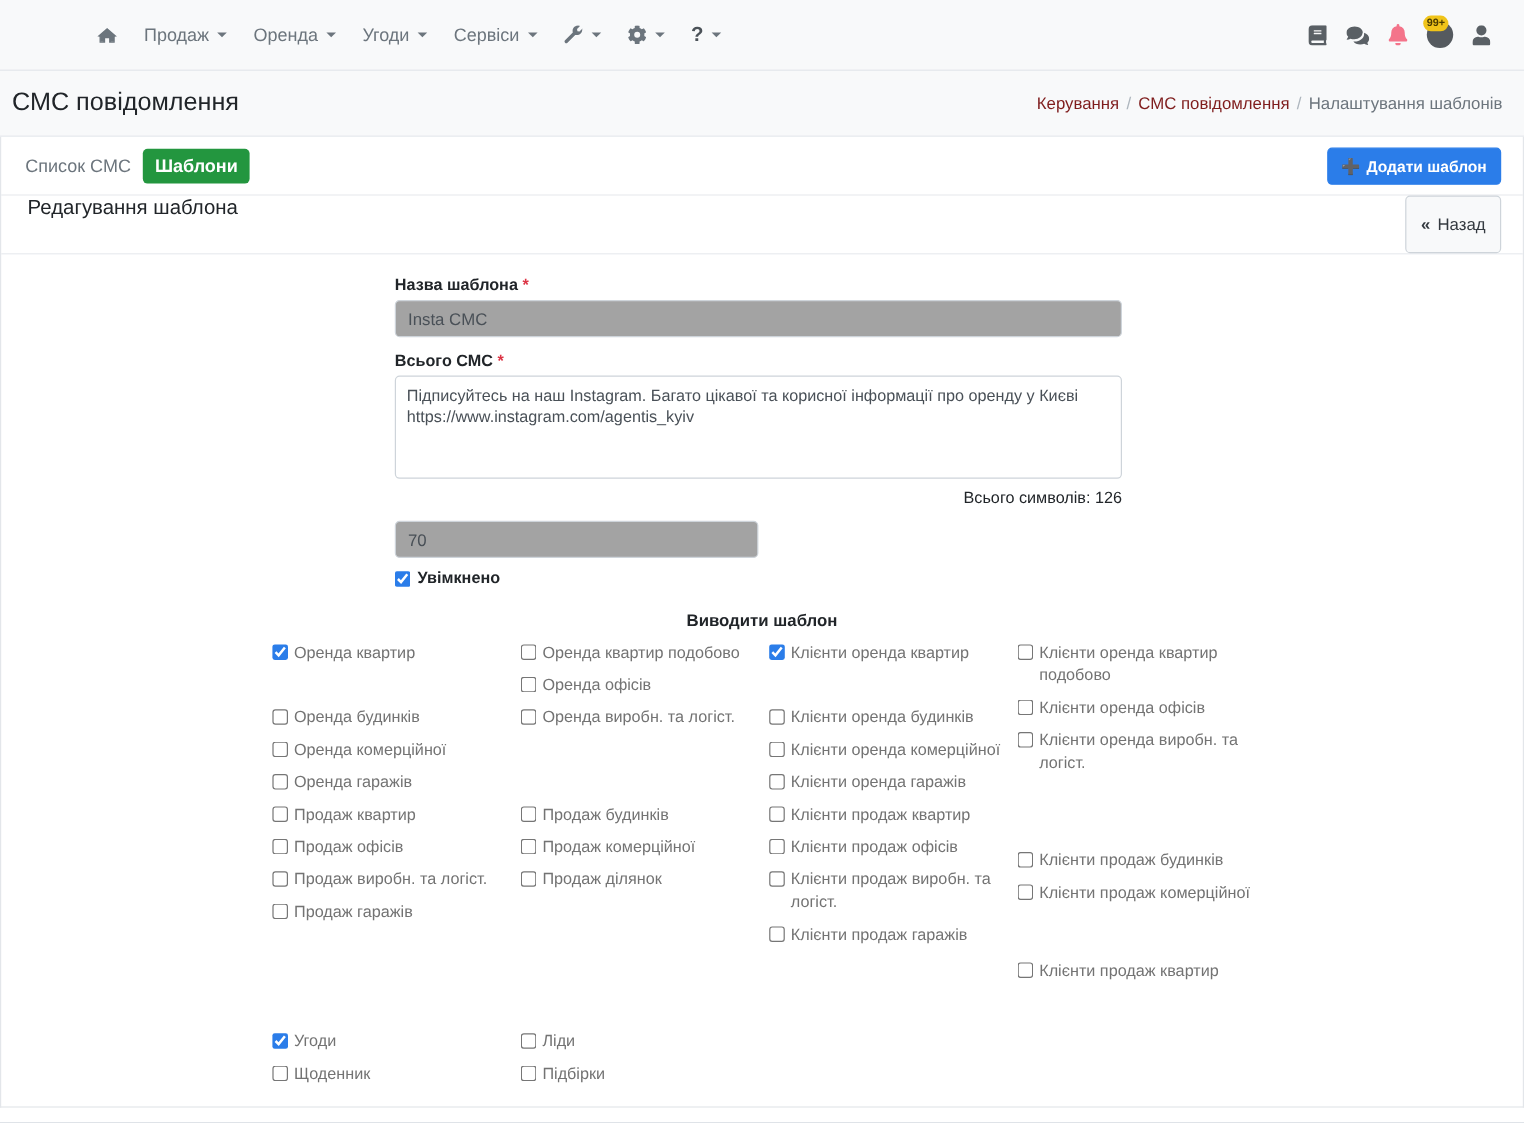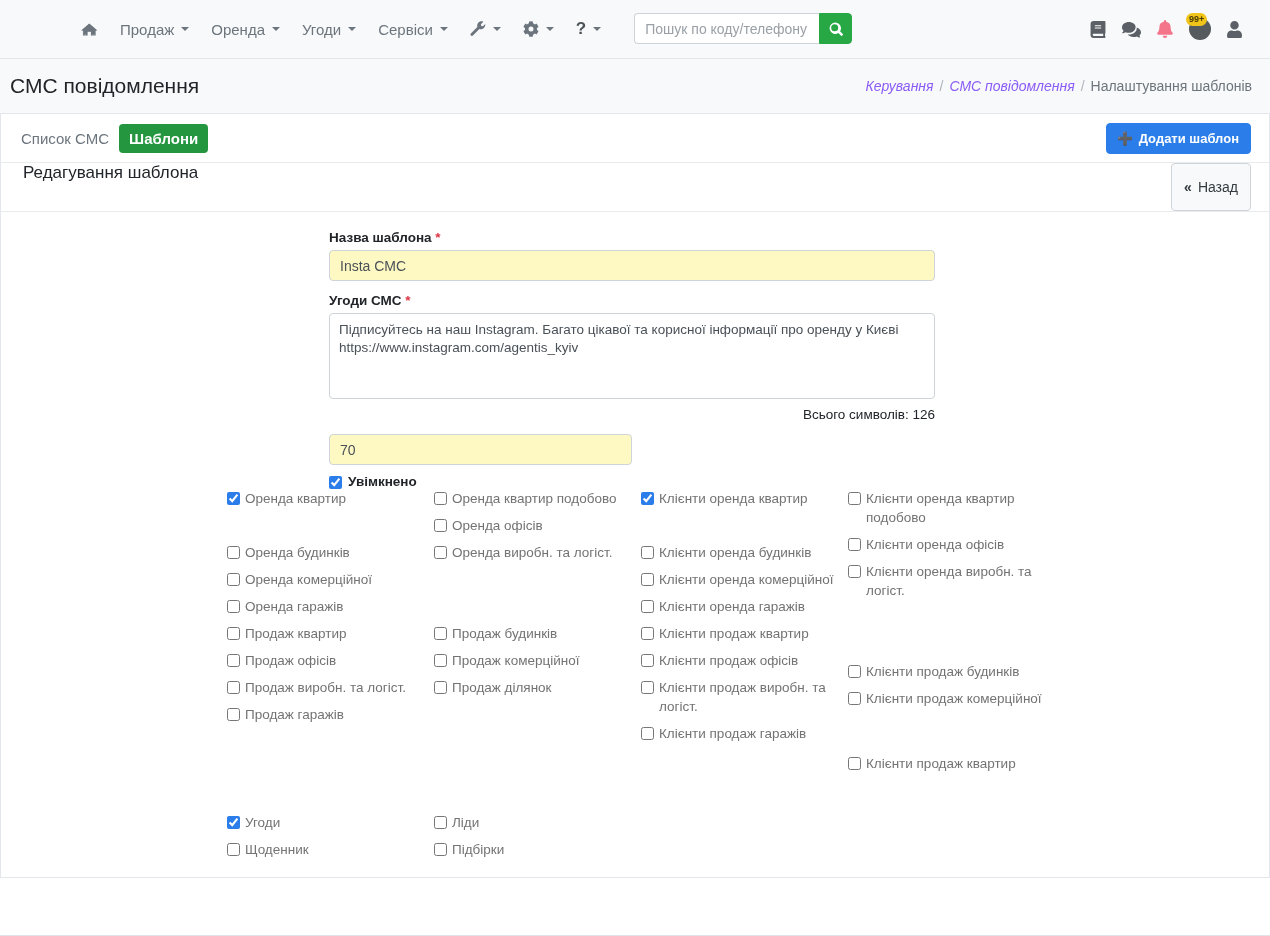--- a/index.html
+++ b/index.html
@@ -65,21 +65,21 @@
     padding:2px 3px; border-radius:8px;
   }
 
   
   .page-head{
     height:55px; background:#f8f9fa; border-bottom:1px solid #e3e6ea;
     display:flex; align-items:center; padding:0 18px 0 10px;
   }
   .page-title{ font-size:21px; color:#212529; font-weight:400; }
   .crumbs{ margin-left:auto; font-size:14px; color:#6c757d; display:flex; gap:6px; }
-  .crumbs a{ color:#8b5cf6; text-decoration:none; cursor:pointer;font-style:italic; }
+  .crumbs a{ color:#7f1d1d; text-decoration:none; cursor:pointer; }
   .crumb-sep{ color:#adb5bd; }
 
   
   .card{ background:#fff; border:1px solid #e3e6ea; border-top:none; }
   .tabbar{
     height:49px; display:flex; align-items:center;
     padding:0 18px 0 10px; border-bottom:1px solid #e9ecef;
   }
   .tab{
     font-size:15px; color:#6c757d; padding:6px 10px; cursor:pointer; border-radius:4px;
@@ -104,21 +104,21 @@
     display:flex; align-items:center; gap:6px; font-family:"Liberation Sans", sans-serif;
   }
 
   
   .form-area{ padding:18px 0 0 0; }
   .fld{ margin-left:328px; width:606px; }
   .lbl{ font-size:13.5px; font-weight:bold; color:#212529; margin-bottom:5px; display:block; }
   .req{ color:#dc3545; font-weight:bold; }
   .inp{
     width:606px; height:31px; border:1px solid #ced4da; border-radius:4px;
-    padding:0 10px; font-size:14px; color:#495057; outline:none; background:#fef9c3;
+    padding:0 10px; font-size:14px; color:#495057; outline:none; background:#a3a3a3;
     font-family:"Liberation Sans", sans-serif;
   }
   .inp.small{ width:303px; }
   .ta{
     width:606px; height:86px; border:1px solid #ced4da; border-radius:4px;
     padding:7px 9px; font-size:13.5px; color:#495057; line-height:18px;
     outline:none; resize:none; background:#fff;
     font-family:"Liberation Sans", sans-serif;
   }
   .counter{ width:606px; text-align:right; font-size:13.5px; color:#212529; margin-top:5px;}
@@ -194,30 +194,20 @@
         </svg>
       </span>
       <i class="caret"></i>
     </div>
 
     <div class="nav-item">
       <span style="font-weight:bold;font-size:17px;color:#4b5258;">?</span>
       <i class="caret"></i>
     </div>
 
-    <div class="search-wrap">
-      <input class="search-input" type="text" placeholder="Пошук по коду/телефону" style="">
-      <div class="search-btn">
-        <span class="ico">
-          <svg width="14" height="14" viewBox="0 0 512 512" fill="#fff">
-            <path d="M505 442L405 342a208 208 0 10-63 63l100 100a24 24 0 0034 0l29-29a24 24 0 000-34zM208 336a128 128 0 110-256 128 128 0 010 256z"></path>
-          </svg>
-        </span>
-      </div>
-    </div>
   </div>
 
   <div class="nav-right">
     <div class="nav-ricon">
       <svg width="16" height="17" viewBox="0 0 448 512" fill="#5a6065">
         <path d="M448 358V25a25 25 0 00-25-25H96A96 96 0 000 96v320a96 96 0 0096 96h327a25 25 0 0025-25v-16a25 25 0 00-10-20 323 323 0 010-73 25 25 0 0010-20zM128 134a6 6 0 016-6h180a6 6 0 016 6v20a6 6 0 01-6 6H134a6 6 0 01-6-6v-20zm0 64a6 6 0 016-6h180a6 6 0 016 6v20a6 6 0 01-6 6H134a6 6 0 01-6-6v-20zm253 250H96a32 32 0 010-64h285a417 417 0 000 64z"></path>
       </svg>
     </div>
     <div class="nav-ricon">
       <svg width="19" height="17" viewBox="0 0 576 512" fill="#5a6065">
@@ -277,35 +267,36 @@
     <div class="fld">
       <label class="lbl">
         <span>Назва шаблона</span>
         <span class="req">*</span>
       </label>
       <input class="inp" type="text" value="Insta CMC" style="">
     </div>
 
     <div class="fld" style="margin-top:12px;">
       <label class="lbl">
-        <span>Угоди СМС</span>
+        <span>Всього СМС</span>
         <span class="req">*</span>
       </label>
       <textarea class="ta" style="">Підписуйтесь на наш Instagram. Багато цікавої та корисної інформації про оренду у Києві https://www.instagram.com/agentis_kyiv</textarea>
       <div class="counter">Всього символів: 126</div>
     </div>
 
     <div class="fld" style="margin-top:12px;">
       <input class="inp small" type="text" value="70" style="">
       <div class="cb-line">
         <input type="checkbox" checked="" style="">
         <label>Увімкнено</label>
       </div>
     </div>
 
+    <div class="section-title">Виводити шаблон</div>
 
     <div class="grid">
 
       <div class="col c1">
         <div class="cbrow">
           <input type="checkbox" checked="" style="">
           <span>Оренда квартир</span>
         </div>
         <div class="spacer"></div>
         <div class="cbrow">

